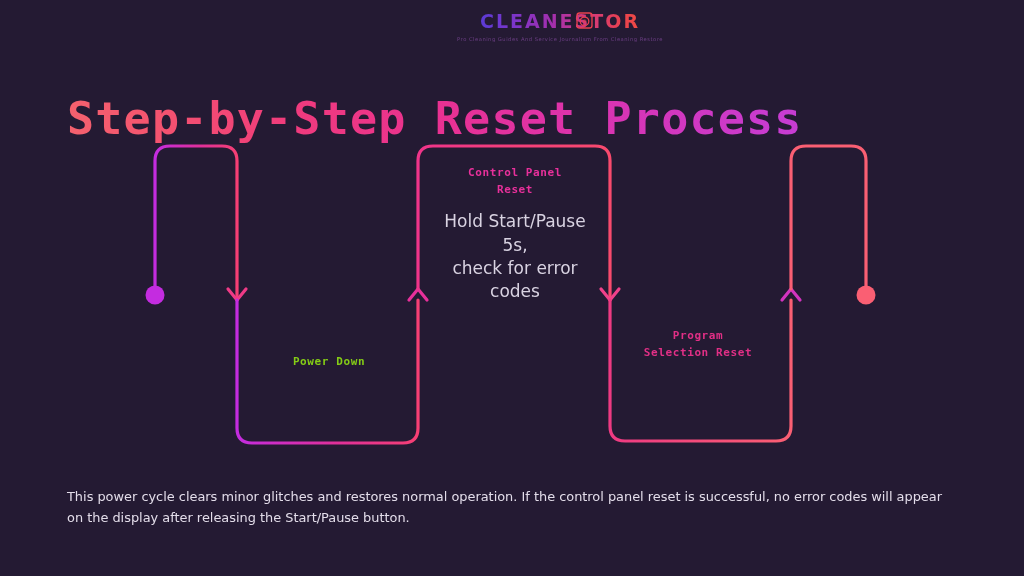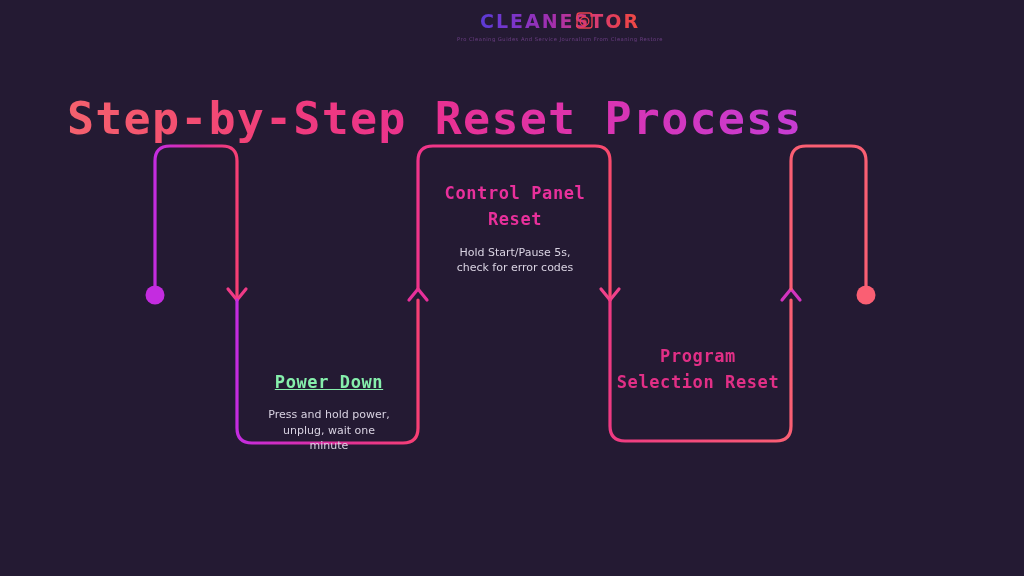--- a/index.html
+++ b/index.html
@@ -91,41 +91,41 @@
     height: 470px;
   }
 
   
   .step {
     position: absolute;
     text-align: center;
   }
   .step-title {
     font-family: "DejaVu Sans Mono", monospace;
-    font-size: 17px;
+    font-size: 11px;
     font-weight: 700;
     letter-spacing: 0.6px;
     line-height: 1.55;
-    margin: 17px 0 7px 0;
+    margin: 1px 0 7px 0;
     white-space: pre-line;
     text-align: center;
   }
   .step-desc {
     font-family: "DejaVu Sans", sans-serif;
-    font-size: 11px;
+    font-size: 17px;
     line-height: 1.38;
     color: #d9d3e2;
     margin: 12px;
     white-space: pre-line;
   }
   .step-1 { left: 236px; top: 352px; width: 186px; }
   .step-2 { left: 420px; top: 163px; width: 190px; }
   .step-3 { left: 610px; top: 326px; width: 176px; }
 
-  .t-pink   { color: #86efac; text-decoration: underline; }
+  .t-pink   { color: #84cc16; }
   .t-magenta{ color: #e8309b; }
   .t-violet { color: #e12f86; }
 
   
   .caption {
     position: absolute;
     left: 67px;
     top: 474px;
     width: 892px;
     font-family: "DejaVu Sans", sans-serif;
@@ -204,31 +204,29 @@
     </g>
 
     <g>
       <path d="M791,289 L791,161 Q791,146 806,146 L851,146 Q866,146 866,161 L866,295" fill="none" stroke="#fa5f73" stroke-width="3.2" stroke-linecap="round"></path>
       <circle cx="866" cy="295" r="9.5" fill="#fa5f73"></circle>
     </g>
   </svg>
 
   <div class="step step-1">
     <div class="step-title t-pink">Power Down</div>
-    <div class="step-desc">Press and hold power,
-unplug, wait one
-minute</div>
   </div>
 
   <div class="step step-2">
     <div class="step-title t-magenta">Control Panel
 Reset</div>
     <div class="step-desc">Hold Start/Pause 5s,
 check for error codes</div>
   </div>
 
   <div class="step step-3">
     <div class="step-title t-violet">Program
 Selection Reset</div>
   </div>
 
+  <p class="caption">This power cycle clears minor glitches and restores normal operation. If the control panel reset is successful, no error codes will appear on the display after releasing the Start/Pause button.</p>
 
 </div>
 
 </body></html>

